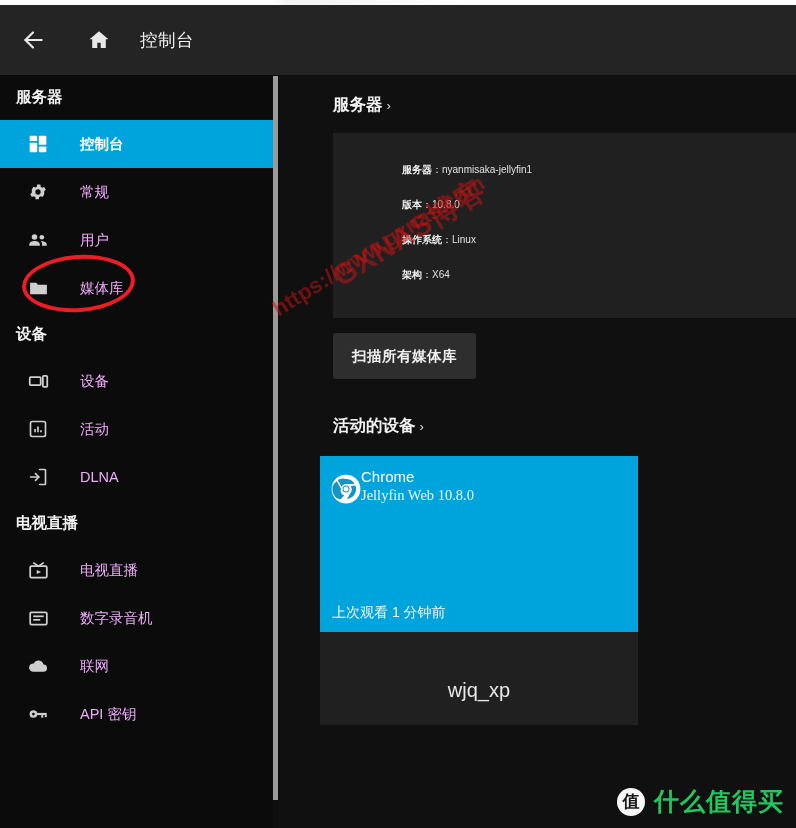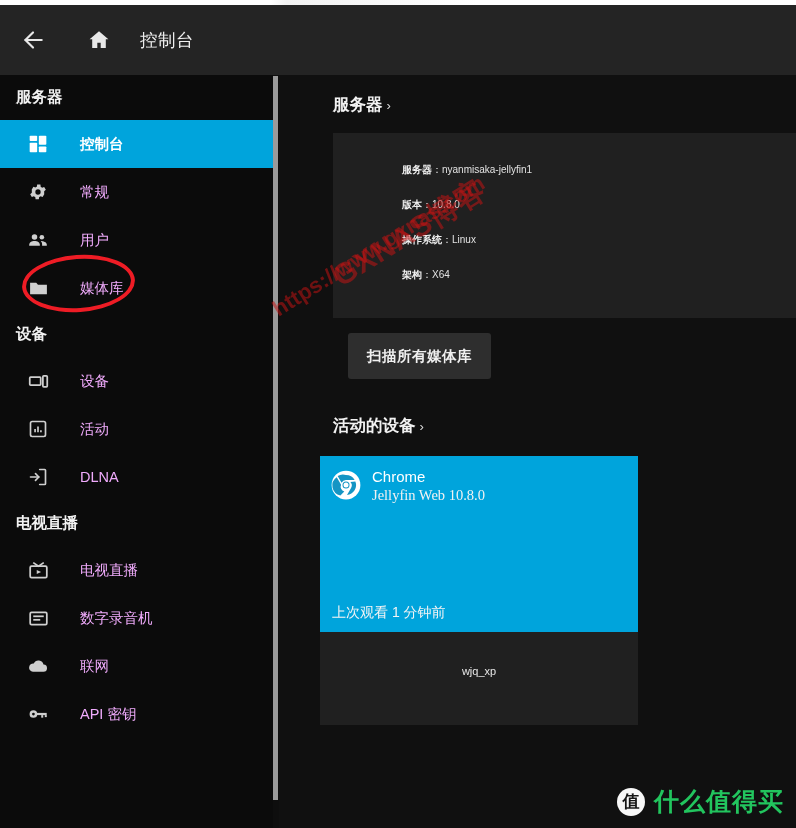--- a/index.html
+++ b/index.html
@@ -100,46 +100,46 @@
   .r3 { top: 100px; }
   .r4 { top: 135px; }
 
   .btn-row { position: absolute; left: 54px; top: 258px; display: flex; gap: 14px; }
   .btn {
     background: #2e2e2e; color: #f0f0f0;
     border: none; border-radius: 3px;
     font-family: inherit; font-size: 14.5px; font-weight: 700;
     padding: 8px 19px; height: 46px;
     display: flex; align-items: center; justify-content: center;
-    cursor: pointer; letter-spacing: .5px; margin-left: 15px;
+    cursor: pointer; letter-spacing: .5px;
   }
 
   .devices-head { position: absolute; left: 54px; top: 340px; }
 
   .device-card {
     position: absolute; left: 41px; top: 381px;
     width: 318px; height: 269px;
     background: #202020;
   }
   .device-card .cover {
     position: absolute; left: 0; top: 0; width: 318px; height: 176px;
     background: #00a4dc;
   }
-  .dev-top { position: absolute; left: 11px; top: 10px; display: flex; align-items: center; gap: 11px; }
+  .dev-top { position: absolute; left: 11px; top: 10px; display: flex; align-items: flex-end; }
   .dev-meta { display: flex; flex-direction: column; gap: 2px; padding-top: 2px; }
   .dev-app { font-size: 15px; color: #ffffff; font-weight: 400; }
   .dev-client { font-size: 14.5px; color: #f2f2f2; font-weight: 400; font-family: Liberation Serif, serif; }
   .dev-foot {
     position: absolute; left: 12px; bottom: 10px;
     font-size: 14px; color: #f4f4f4; margin-top: 16px;
   }
   .dev-name {
-    position: absolute; left: 0; top: 168px; width: 318px; height: 93px;
+    position: absolute; left: 0; top: 188px; width: 318px; height: 93px;
     display: flex; align-items: center; justify-content: center;
-    font-size: 11px; color: #e8e8e8;
+    font-size: 20px; color: #e8e8e8;
   }
 
   
   .annot-ellipse {
     position: absolute; left: 22px; top: 255px;
     width: 113px; height: 57px;
     border: 4px solid #ee1c25; border-radius: 50%;
     transform: rotate(-4deg);
     pointer-events: none;
   }

